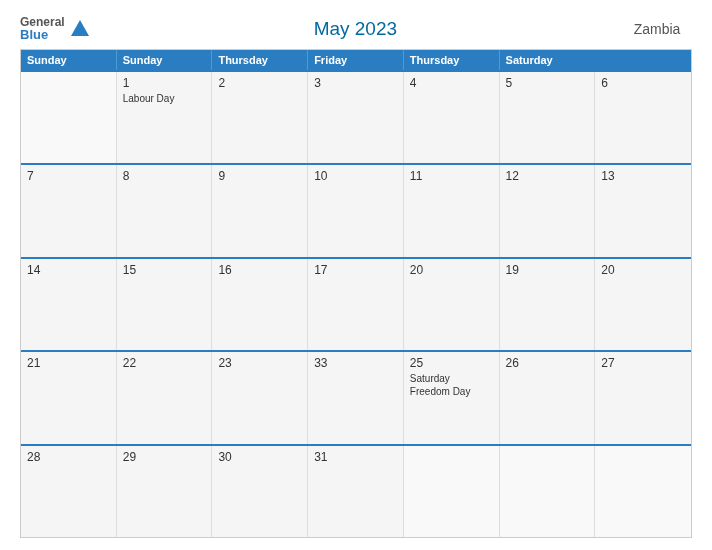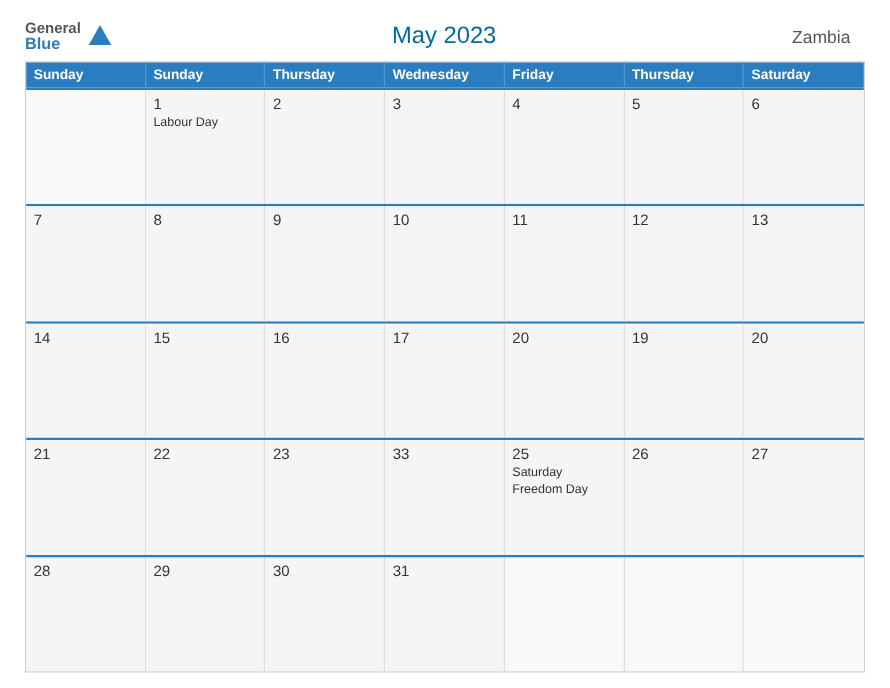--- a/index.html
+++ b/index.html
@@ -150,21 +150,20 @@
     </div>
     <h1 class="title">May 2023</h1>
     <div class="country">Zambia</div>
   </div>
 
   <div class="calendar">
     <div class="cal-header-row">
       <div class="cal-header-cell">Sunday</div>
       <div class="cal-header-cell">Sunday</div>
       <div class="cal-header-cell">Thursday</div>
-      <div class="cal-header-cell">Wednesday</div>
       <div class="cal-header-cell">Friday</div>
       <div class="cal-header-cell">Thursday</div>
       <div class="cal-header-cell">Saturday</div>
     </div>
 
     <div class="cal-body">
 
       <div class="cal-week">
         <div class="cal-cell empty"></div>
         <div class="cal-cell">

